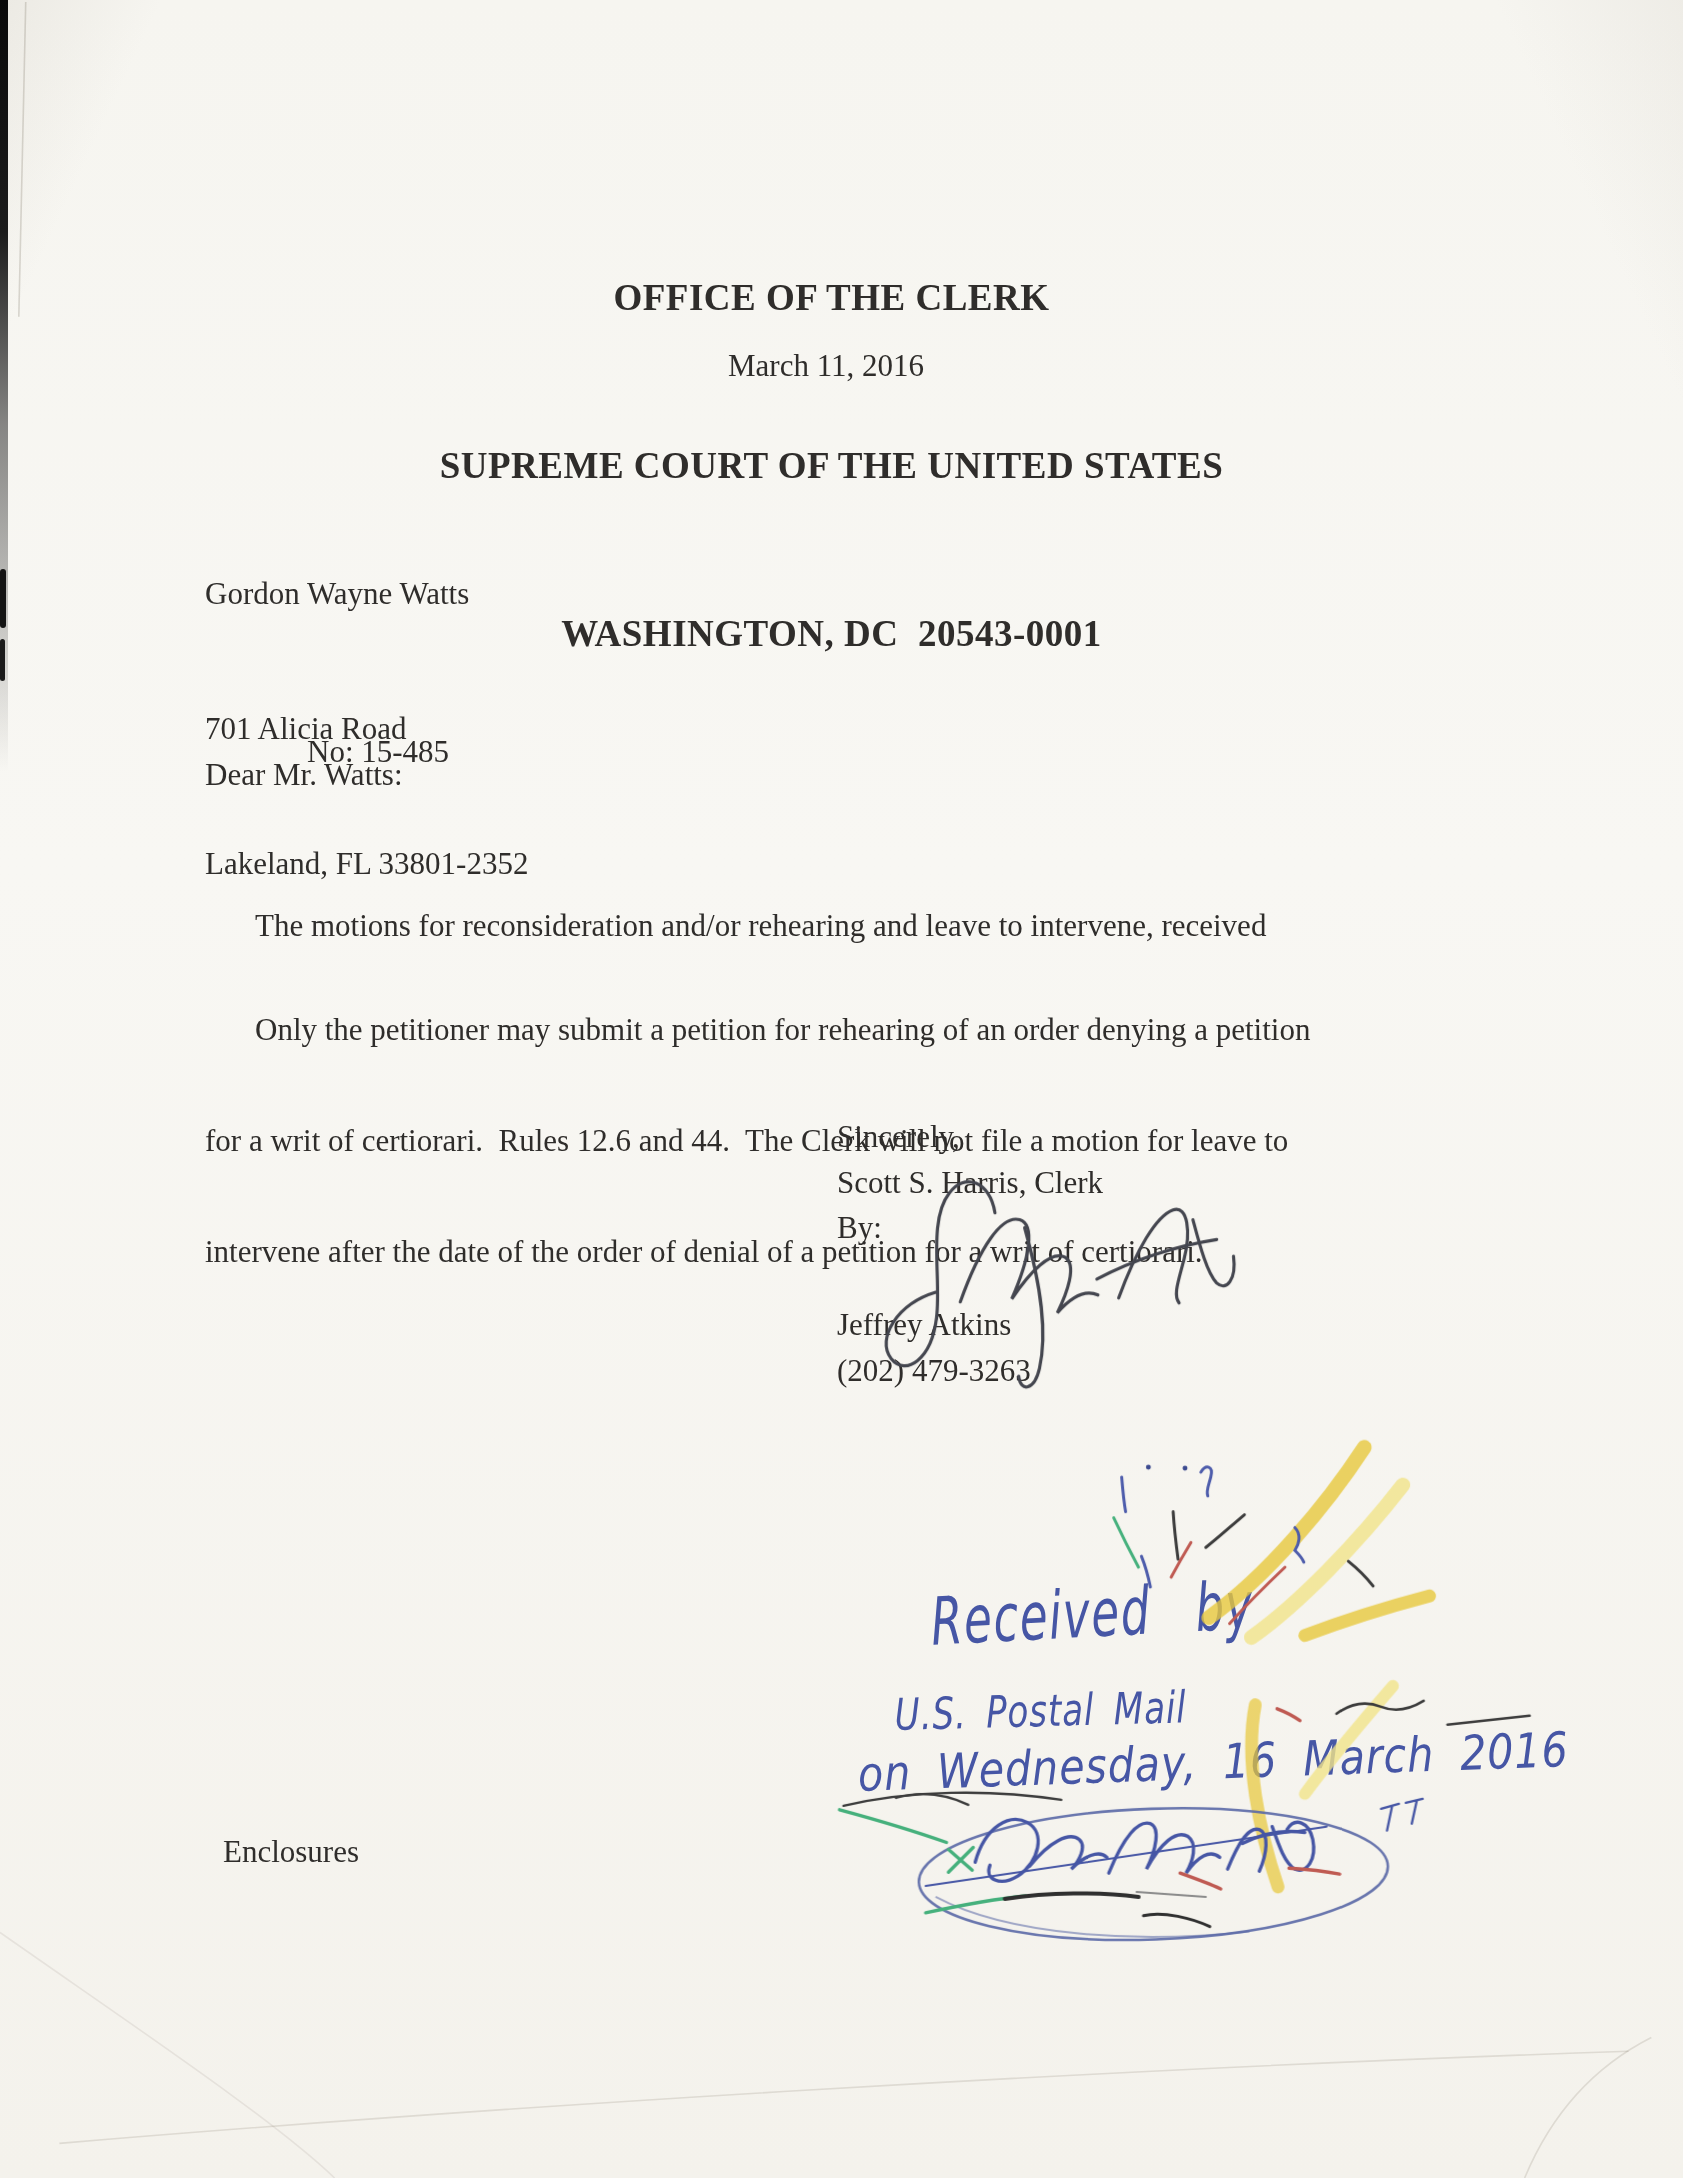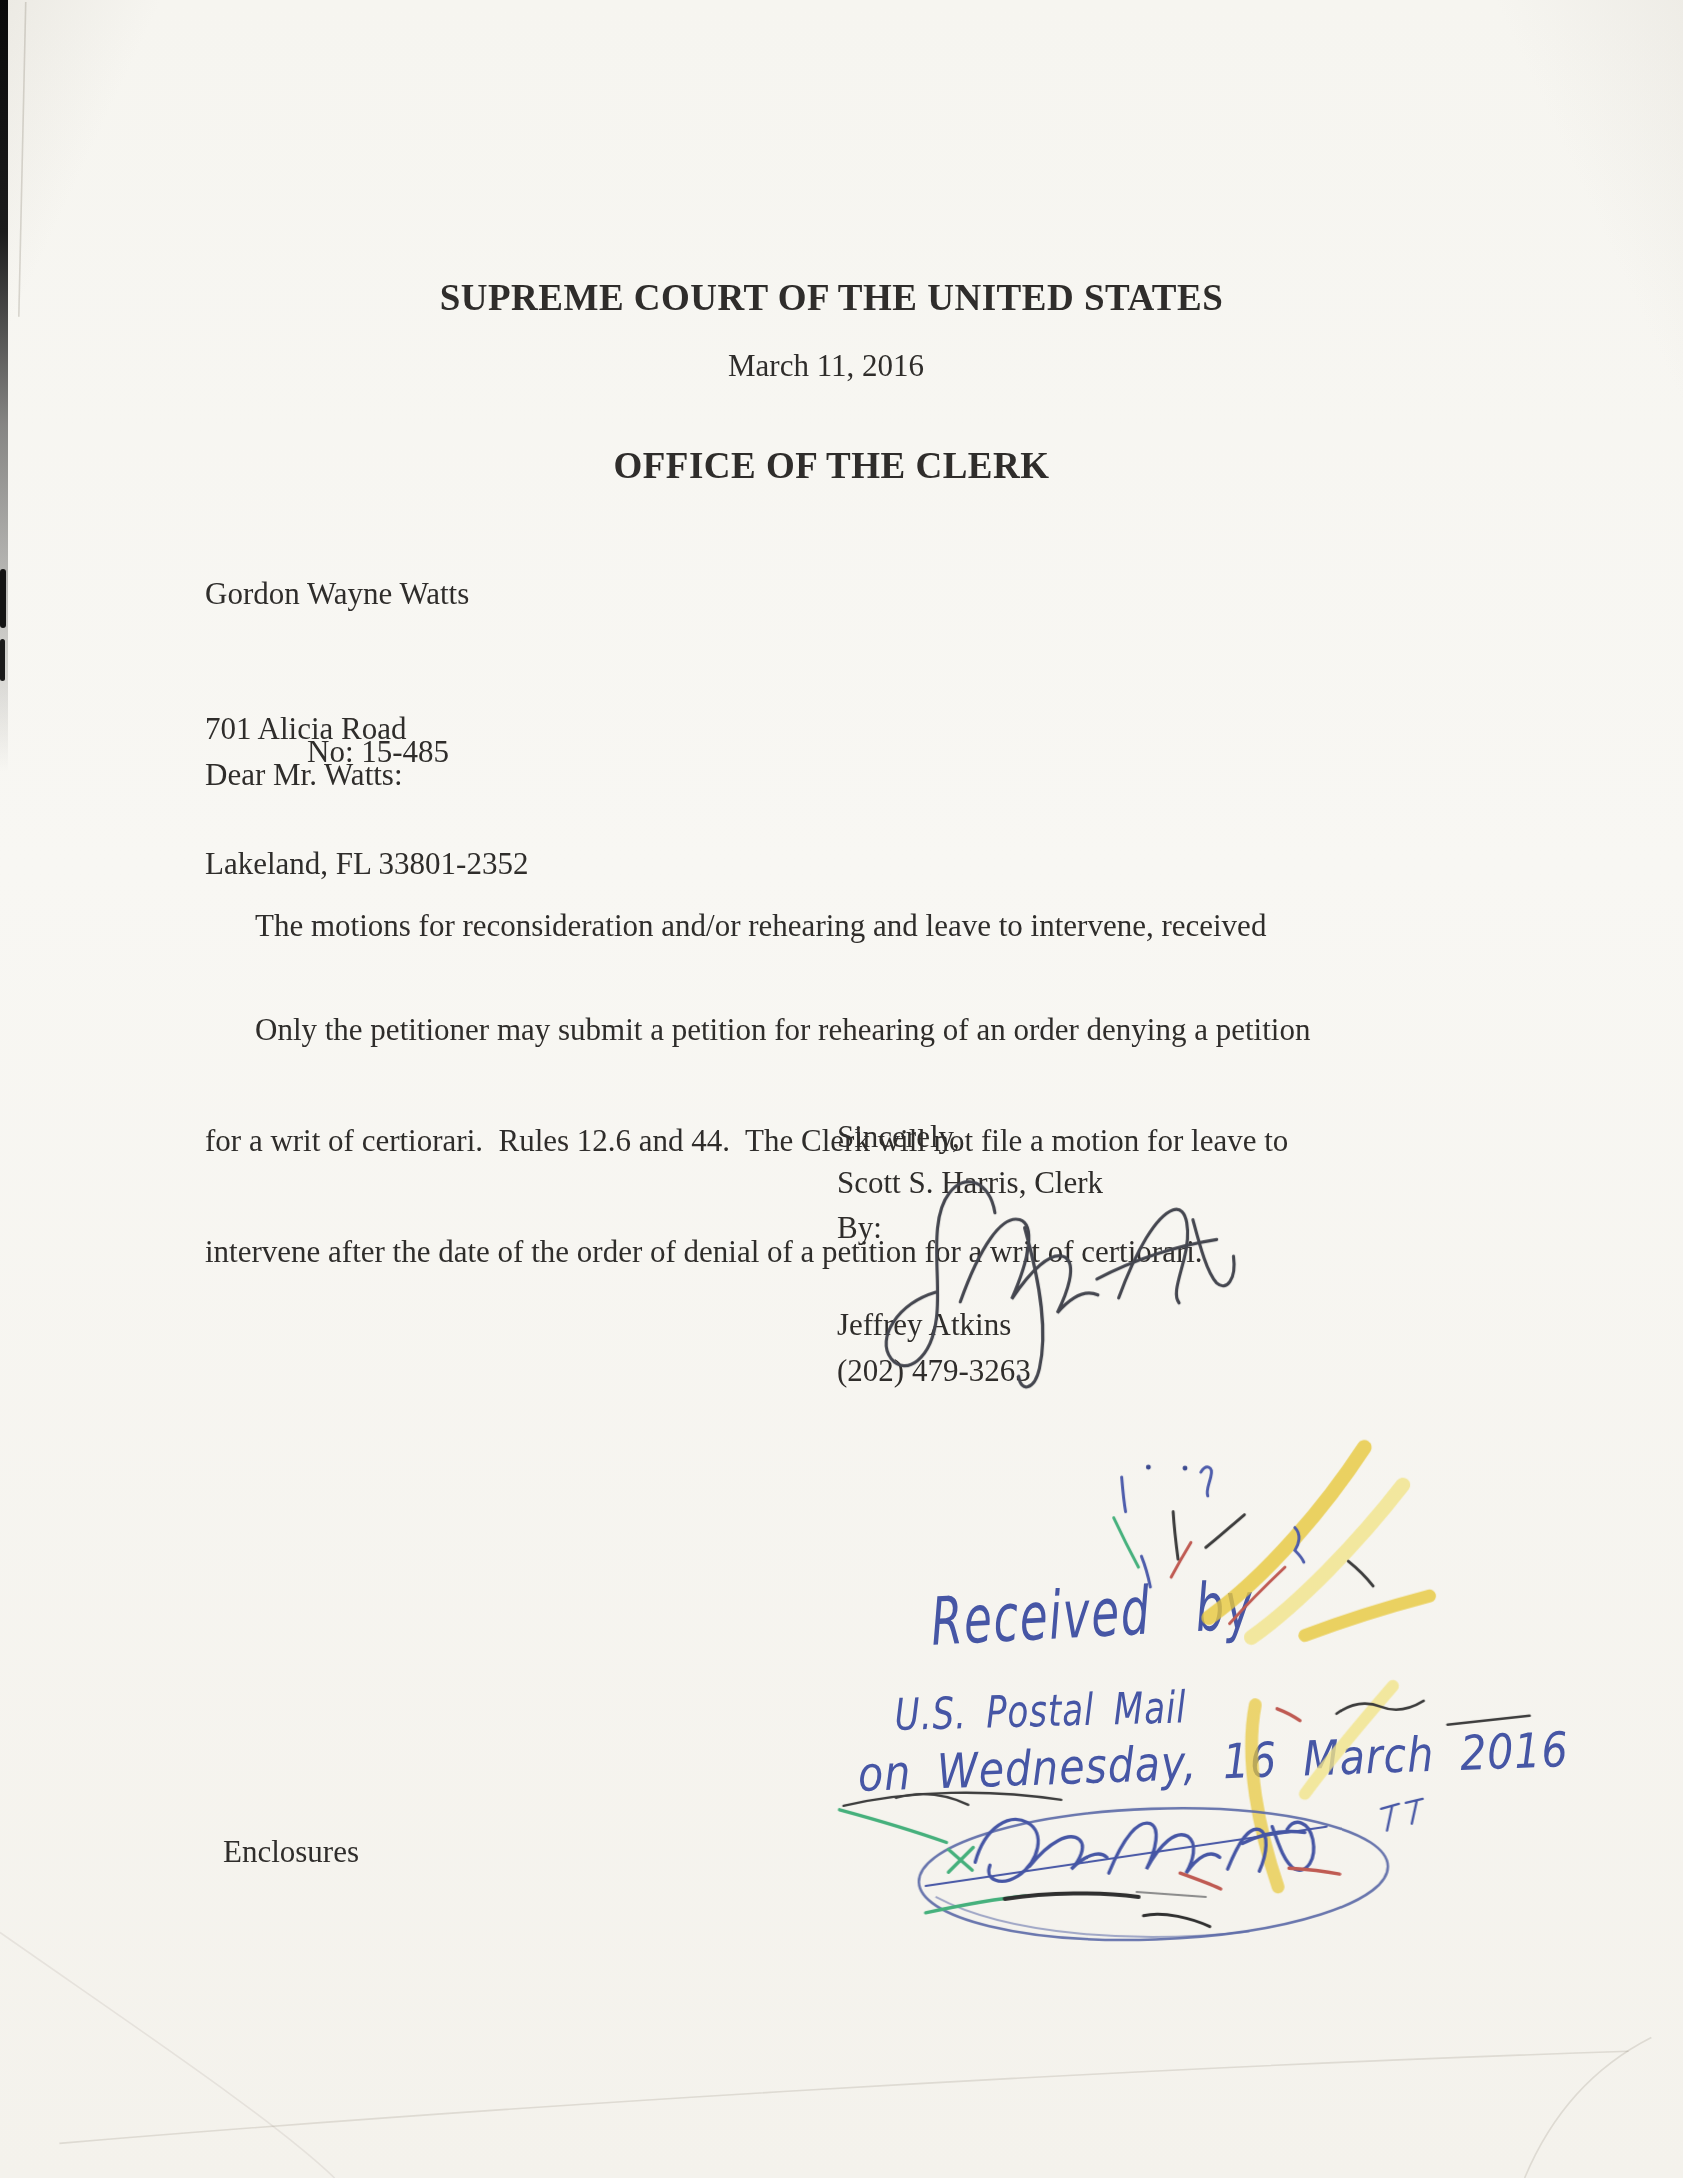--- a/index.html
+++ b/index.html
@@ -62,22 +62,23 @@
 </head>
 <body>
 
 <div class="page">
 
   <div class="scan-edge"></div>
   <div class="scan-blob1"></div>
   <div class="scan-blob2"></div>
 
   <div class="typed letterhead">
+    <div>OFFICE OF THE CLERK</div>
     <div>SUPREME COURT OF THE UNITED STATES</div>
-    <div>OFFICE OF THE CLERK</div>
+    <div>WASHINGTON, DC  20543-0001</div>
   </div>
 
   <div class="typed date">March 11, 2016</div>
 
   <div class="typed recipient">
     <div>Gordon Wayne Watts</div>
     <div>701 Alicia Road</div>
     <div>Lakeland, FL 33801-2352</div>
   </div>
 

